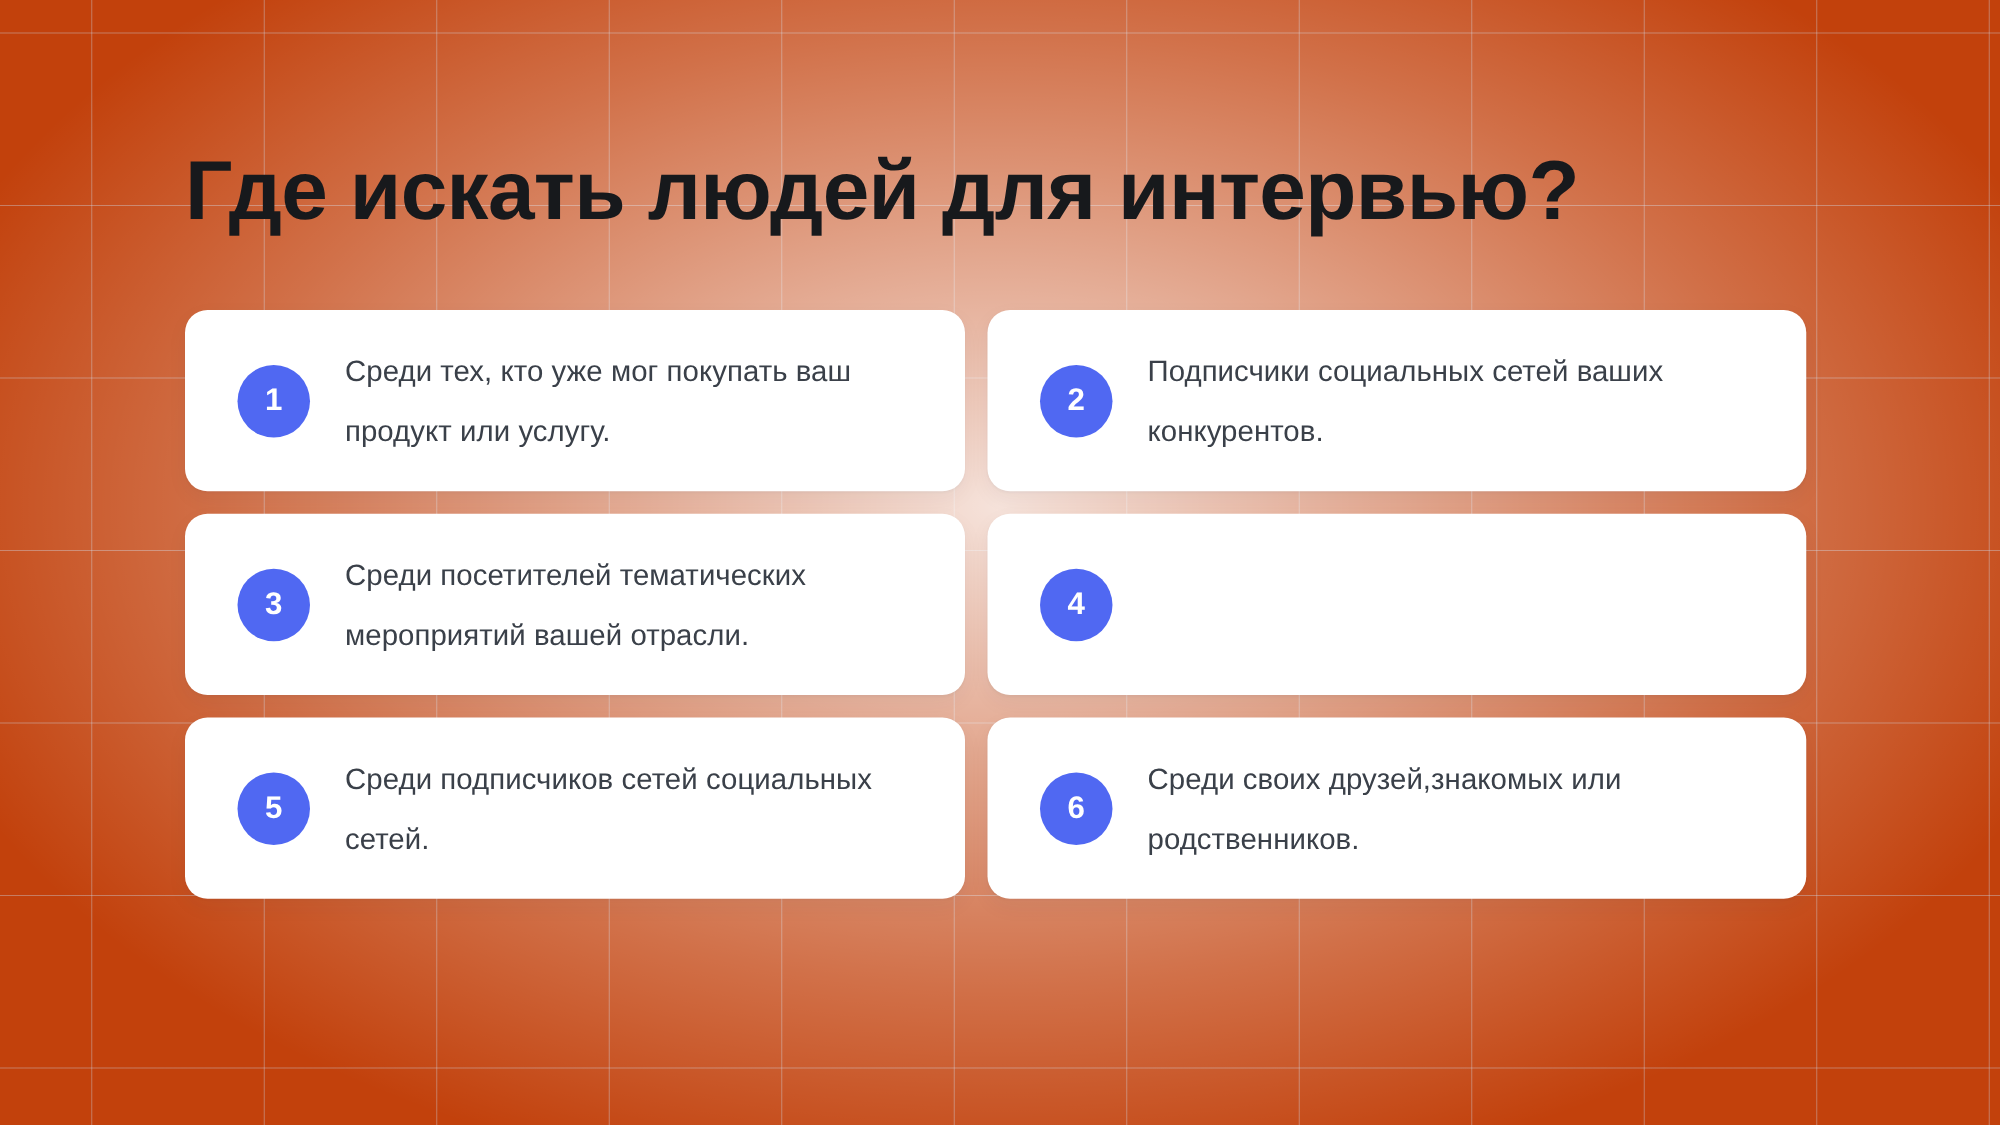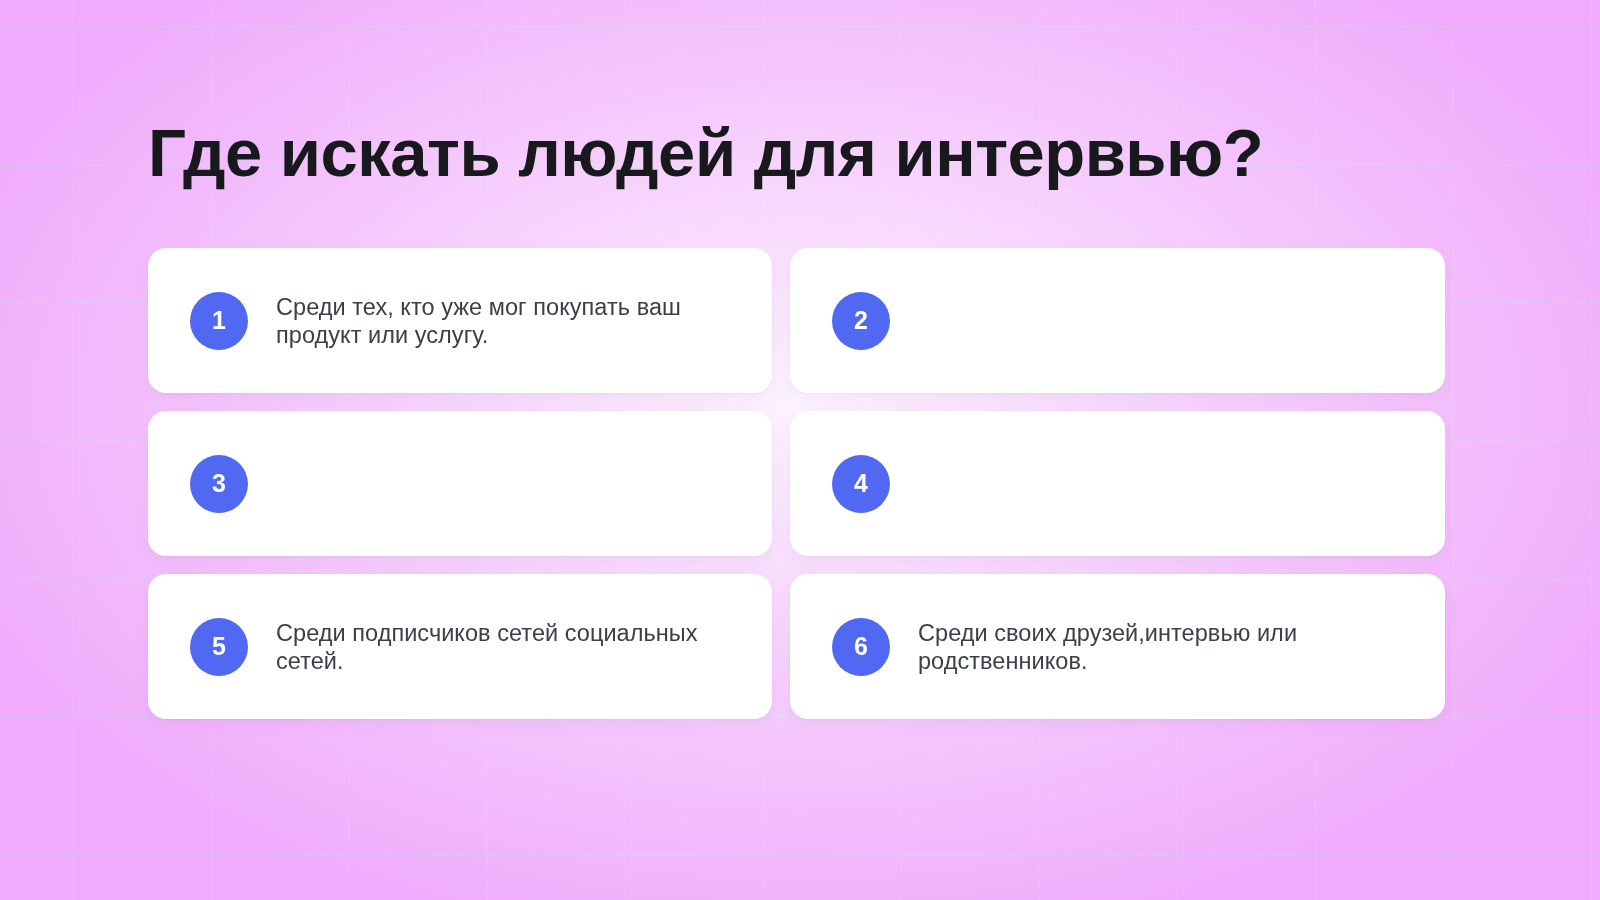--- a/index.html
+++ b/index.html
@@ -15,21 +15,21 @@
     font-family: "Liberation Sans", "DejaVu Sans", sans-serif;
     background-color: #f4f5f7;
   }
 
   
   .slide {
     position: relative;
     width: 1600px;
     height: 900px;
     box-sizing: border-box;
-    background-color: #f0abfc;
+    background-color: #c2410c;
     overflow: hidden;
   }
 
   
   .grid-backdrop {
     position: absolute;
     inset: 0;
     pointer-events: none;
     background-image:
       linear-gradient(to right, rgba(205,213,230,0.40) 1px, transparent 1px),
@@ -100,21 +100,21 @@
     display: flex;
     align-items: center;
     justify-content: center;
     line-height: 1;
     margin-right: 28px;
     user-select: none;
   }
 
   .card-text {
     font-size: 23.5px;
-    line-height: 28px;
+    line-height: 48px;
     color: #3a4049;
     font-weight: 400;
     letter-spacing: 0.05px;
   }
 </style>
 </head>
 <body>
 
 <div class="slide">
 
@@ -126,35 +126,37 @@
 
     <div class="card-grid">
 
       <div class="card">
         <div class="card-badge">1</div>
         <div class="card-text">Среди тех, кто уже мог покупать ваш продукт или услугу.</div>
       </div>
 
       <div class="card">
         <div class="card-badge">2</div>
+        <div class="card-text">Подписчики социальных сетей ваших конкурентов.</div>
       </div>
 
       <div class="card">
         <div class="card-badge">3</div>
+        <div class="card-text">Среди посетителей тематических мероприятий вашей отрасли.</div>
       </div>
 
       <div class="card">
         <div class="card-badge">4</div>
       </div>
 
       <div class="card">
         <div class="card-badge">5</div>
         <div class="card-text">Среди подписчиков сетей социальных сетей.</div>
       </div>
 
       <div class="card">
         <div class="card-badge">6</div>
-        <div class="card-text">Среди своих друзей,интервью или родственников.</div>
+        <div class="card-text">Среди своих друзей,знакомых или родственников.</div>
       </div>
 
     </div>
   </div>
 </div>
 
 </body></html>

